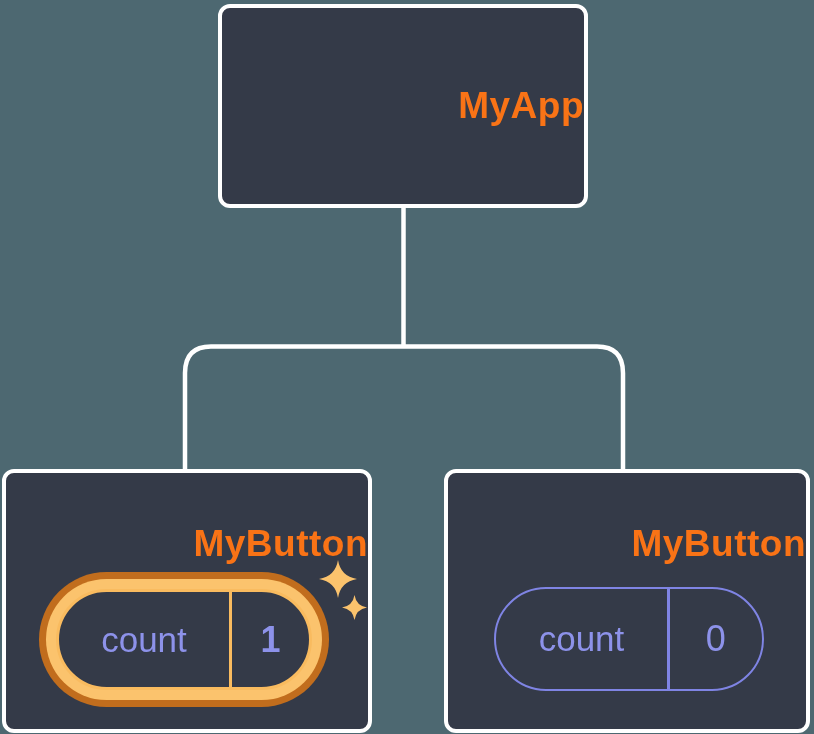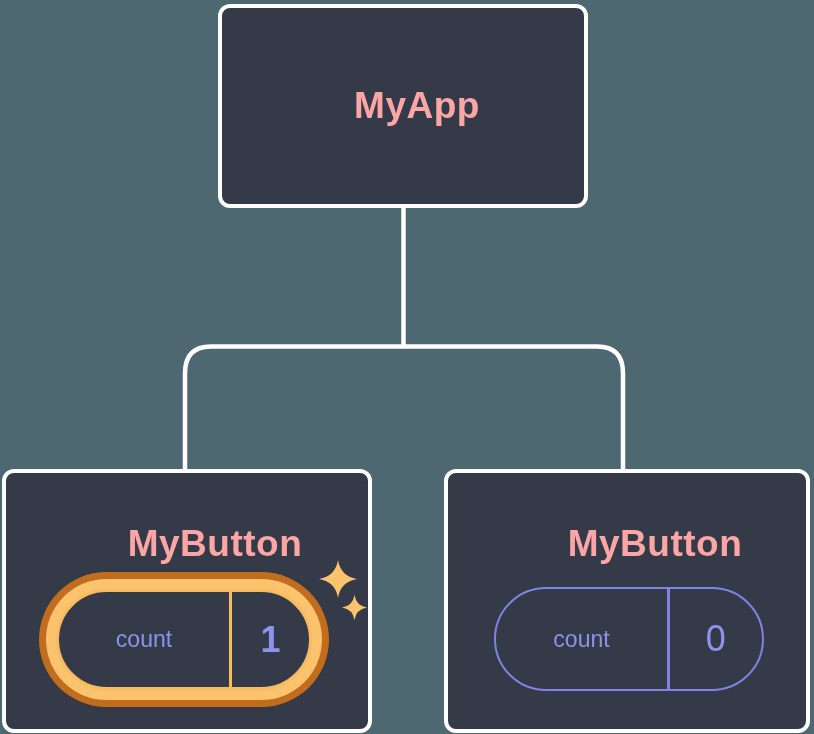--- a/index.html
+++ b/index.html
@@ -11,27 +11,26 @@
     font-family:"Liberation Sans", sans-serif;
   }
   .node{
     position:absolute;
     background:#343a48;
     border:4px solid #ffffff;
     border-radius:12px;
     box-sizing:border-box;
   }
   .node-title{
-    color:#fca5a5;
+    color:#f97316;
     font-weight:bold;
     font-size:37px;
     letter-spacing:0.5px;
-    text-align:center;
+    text-align:right;
     width:100%;
-    padding-left:28px;
   }
   #node-root{
     left:218px;top:4px;width:370px;height:204px;
     display:flex;align-items:center;justify-content:center;
   }
   #node-child-0{left:2px;top:469px;width:370px;height:264px;}
   #node-child-1{left:444px;top:469px;width:366px;height:264px;}
   .child-title-0{position:absolute;left:0;top:50px;}
   .child-title-1{position:absolute;left:0;top:50px;}
   .connector{position:absolute;left:0;top:0;pointer-events:none;}
@@ -50,21 +49,21 @@
     border:3px solid #f9bb5f;
     box-shadow:0 0 0 10px #fbc36d, 0 0 0 17px #c16d1d;
   }
   #pill-1{
     left:494px;top:587px;width:270px;height:104px;
     border:2.5px solid #7f84e4;
   }
   .pill-cell{
     display:flex;align-items:center;justify-content:center;
     color:#8d92ea;
-    font-size:23px;
+    font-size:35px;
   }
   #pill-0 .cell-key{width:170px;}
   #pill-0 .divider{width:3px;background:#f9bb5f;}
   #pill-0 .cell-val{flex:1;font-weight:bold;font-size:36px;}
   #pill-1 .cell-key{width:171px;}
   #pill-1 .divider{width:2.5px;background:#7f84e4;}
   #pill-1 .cell-val{flex:1;font-size:36px;}
   .sparkles{position:absolute;left:310px;top:552px;pointer-events:none;}
 </style>
 </head>

